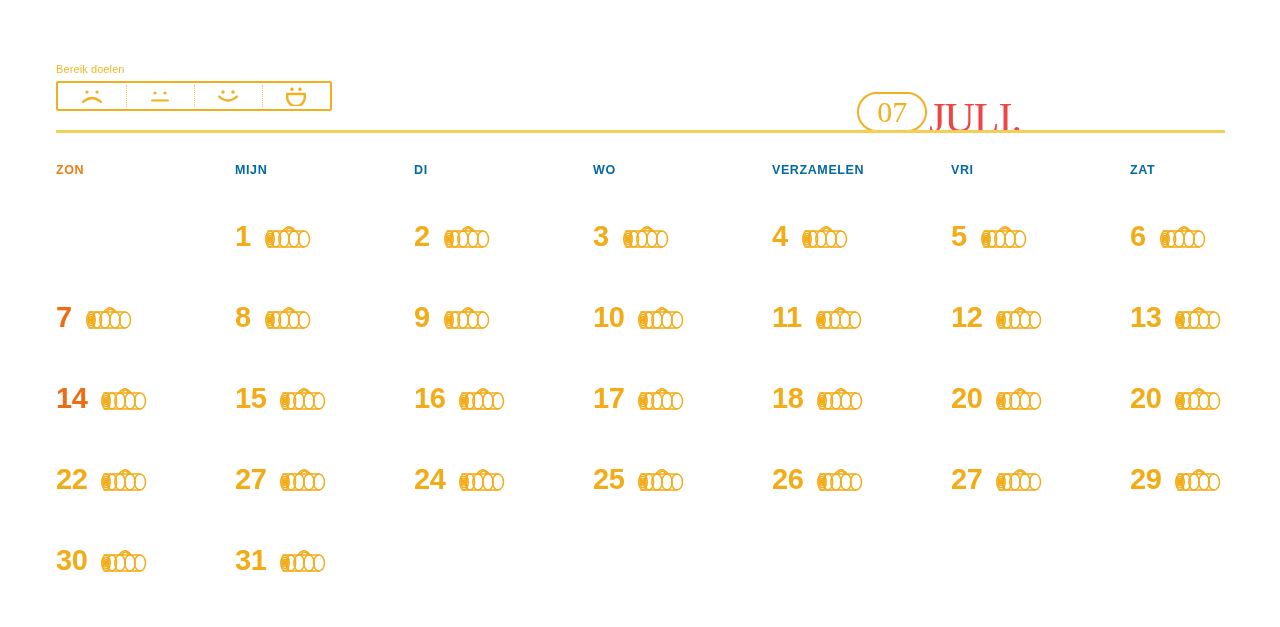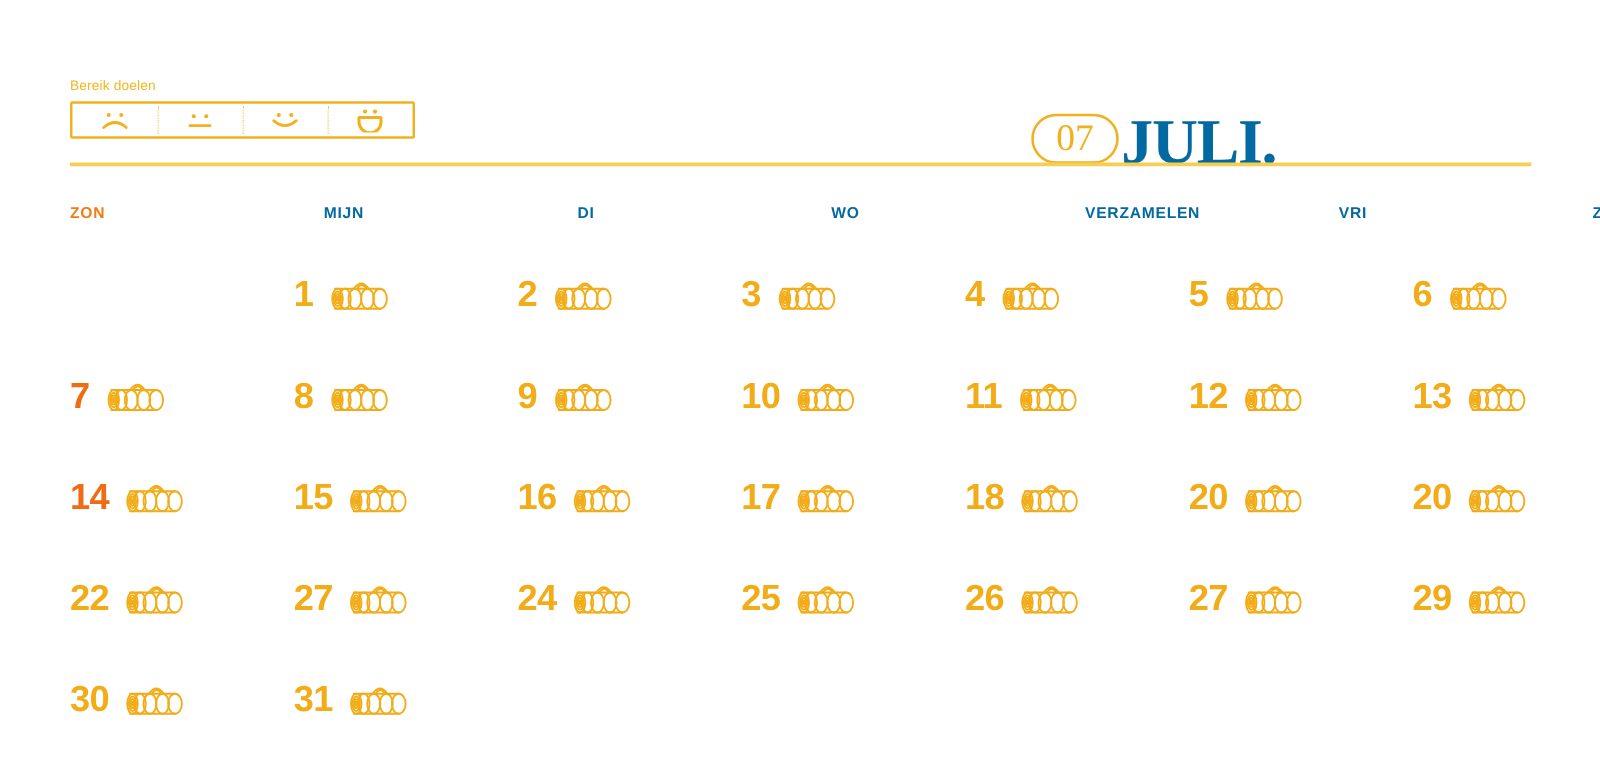--- a/index.html
+++ b/index.html
@@ -73,21 +73,21 @@
   }
 
   .mood-cell svg { display: block; }
 
   
   #month-title {
     position: absolute;
     right: 0;
     bottom: -6px;
     display: flex;
-    align-items: flex-start;
+    align-items: flex-end;
     gap: 2px;
   }
 
   #month-number {
     display: inline-flex;
     align-items: center;
     justify-content: center;
     min-width: 70px;
     height: 40px;
     padding: 0 10px;
@@ -96,24 +96,24 @@
     font-size: 30px;
     font-weight: 400;
     color: #f2b01f;
     font-family: "Liberation Serif", serif;
     line-height: 1;
     margin-bottom: 6px;
   }
 
   #month-name {
     font-family: "Liberation Serif", serif;
-    font-size: 51px;
+    font-size: 42px;
     line-height: 0.92;
-    font-weight: 700;
-    color: #0369a1;
+    font-weight: 400;
+    color: #ef4444;
     letter-spacing: -1px;
   }
 
   
   #divider {
     position: absolute;
     left: 56px;
     top: 130px;
     width: 1169px;
     height: 3px;
@@ -121,21 +121,20 @@
   }
 
   
   #weekdays {
     position: absolute;
     left: 56px;
     top: 163px;
     width: 1204px;
     display: grid;
     grid-template-columns: repeat(7, 179px);
-    gap: 24px;
   }
 
   .weekday {
     font-size: 12.5px;
     font-weight: 700;
     letter-spacing: 0.6px;
     color: #0369a1;
     white-space: nowrap;
   }
 

